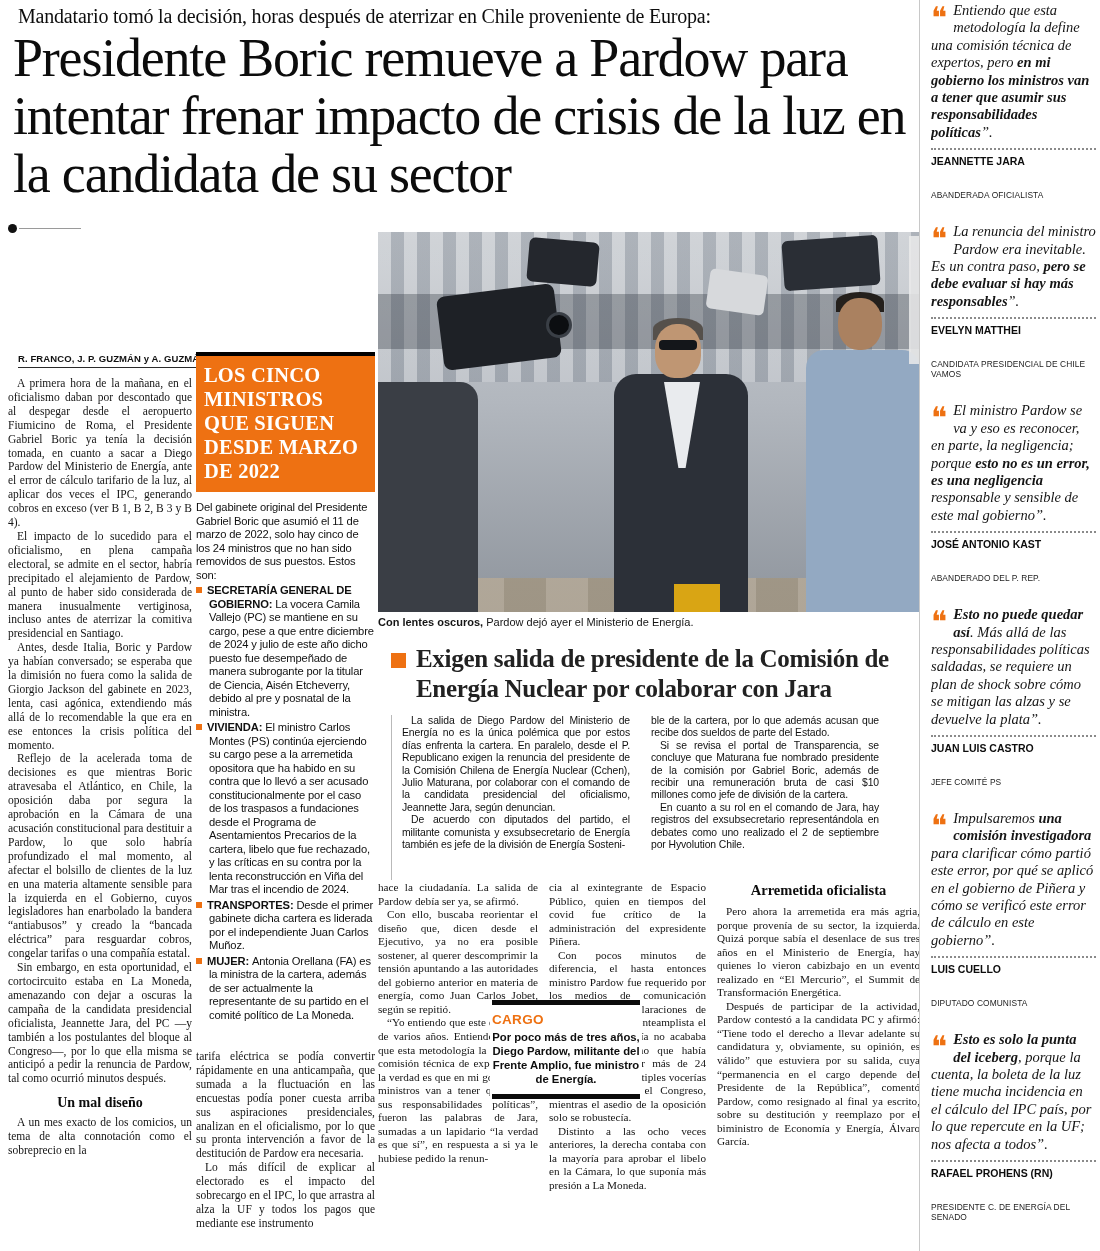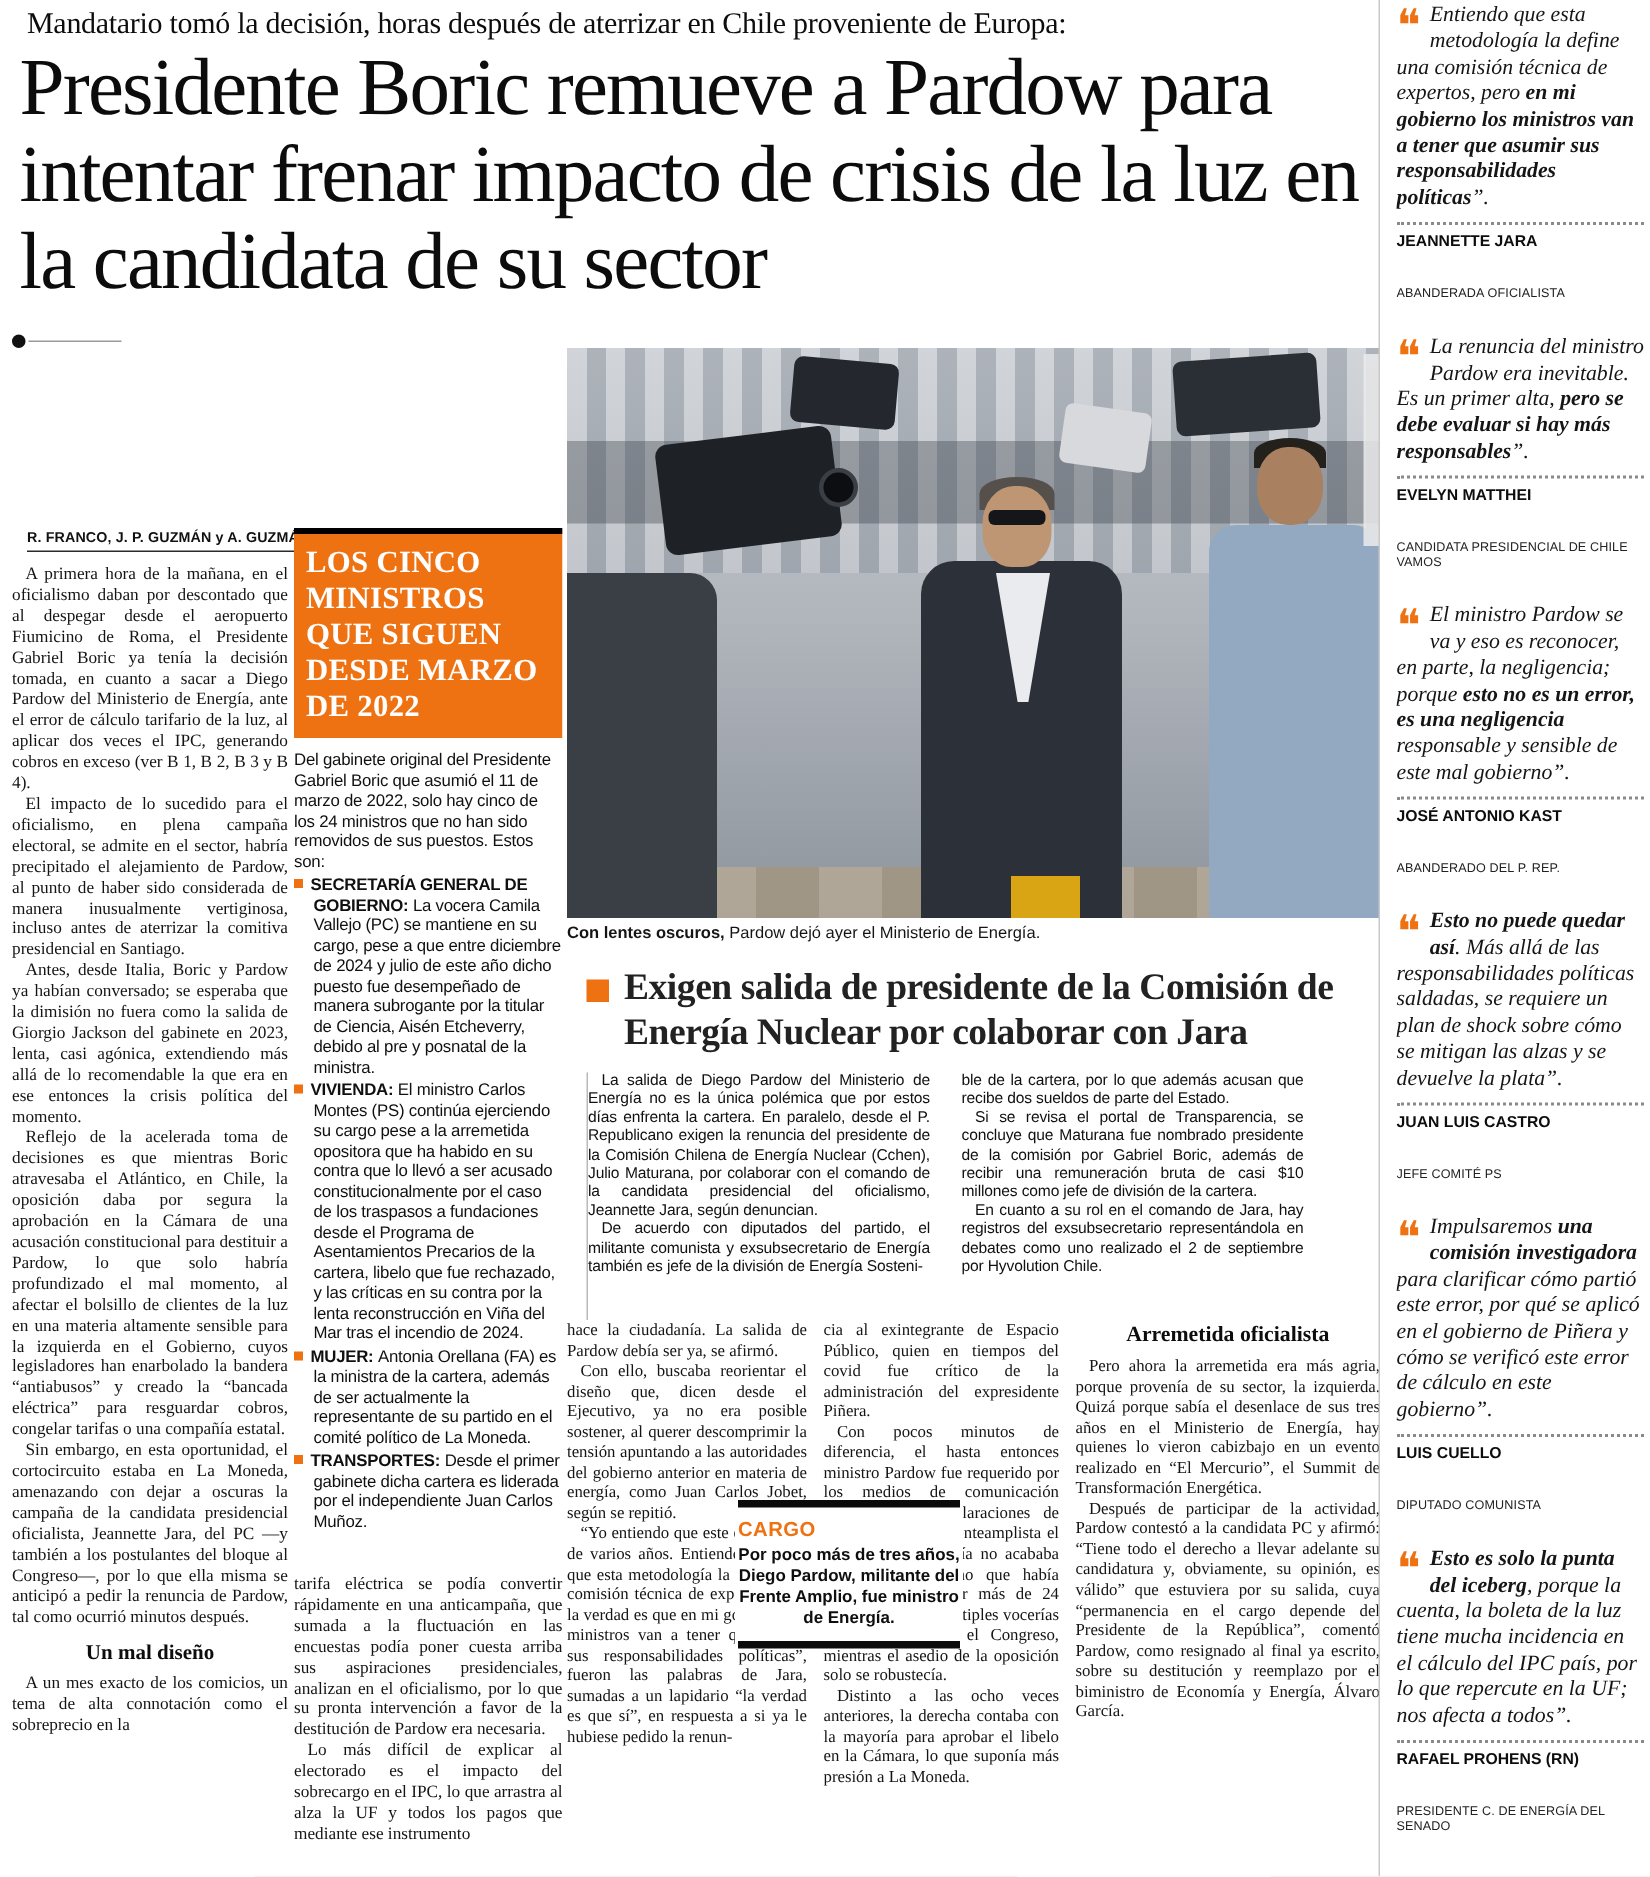--- a/index.html
+++ b/index.html
@@ -69,21 +69,21 @@
   .ypole{left:296px;top:352px;width:46px;height:28px;background:#d9a514;}
   .credit{right:0;top:4px;width:11px;height:128px;background:rgba(235,235,235,.85);}
 
   .caption{position:absolute;left:378px;top:616px;width:542px;
            font:400 11px/13px "Liberation Sans","DejaVu Sans",sans-serif;color:#151515;}
 
   .subart{position:absolute;left:378px;top:644px;width:542px;height:236px;overflow:hidden;}
   .subhead-row{display:flex;}
   .osq{flex:0 0 15px;width:15px;height:15px;background:var(--acc);margin:9px 10px 0 13px;}
   .subhead{font:700 25px/30px "Liberation Serif",serif;color:#222;letter-spacing:-.3px;width:492px;}
-  .subcols{display:flex;gap:21px;border-left:1px solid #b9b9b9;margin:11px 0 0 13px;padding-left:0;
+  .subcols{display:flex;gap:21px;border-left:1px solid #b9b9b9;margin:11px 0 0 13px;padding-left:10px;
            font:400 10.4px/12.4px "Liberation Sans","DejaVu Sans",sans-serif;color:#101010;
            text-align:justify;height:170px;overflow:hidden;letter-spacing:-.1px;}
   .subcols p{text-indent:9px;}
   .subcols p.ni{text-indent:0;}
   .scol{width:228px;}
 
   .bottomsec{position:absolute;left:378px;top:881px;width:542px;height:370px;display:flex;gap:11px;overflow:hidden;}
   .bottomsec .bodytext{font-size:11.2px;line-height:13.55px;}
   .bcol1{width:160px;} .bcol2{width:157px;} .bcol3{width:203px;}
   .bcol3 .flowsub{text-align:center;font-size:14.5px !important;margin:1px 0 7px !important;}
@@ -129,22 +129,22 @@
 
   <div class="midcol">
     <div class="sbox">
       <div class="sbox-head">
         <div class="sbox-title">LOS CINCO MINISTROS QUE SIGUEN DESDE MARZO DE 2022</div>
       </div>
       <div class="sbbody">
           <p class="ni"><span>Del gabinete original del Presidente Gabriel Boric que asumió el 11 de marzo de 2022, solo hay cinco de los 24 ministros que no han sido removidos de sus puestos. Estos son:</span></p>
           <p class="bq"><span class="sq"></span><b>SECRETARÍA GENERAL DE GOBIERNO: </b><span>La vocera Camila Vallejo (PC) se mantiene en su cargo, pese a que entre diciembre de 2024 y julio de este año dicho puesto fue desempeñado de manera subrogante por la titular de Ciencia, Aisén Etcheverry, debido al pre y posnatal de la ministra.</span></p>
           <p class="bq"><span class="sq"></span><b>VIVIENDA: </b><span>El ministro Carlos Montes (PS) continúa ejerciendo su cargo pese a la arremetida opositora que ha habido en su contra que lo llevó a ser acusado constitucionalmente por el caso de los traspasos a fundaciones desde el Programa de Asentamientos Precarios de la cartera, libelo que fue rechazado, y las críticas en su contra por la lenta reconstrucción en Viña del Mar tras el incendio de 2024.</span></p>
+          <p class="bq"><span class="sq"></span><b>TRANSPORTES: </b><span>Desde el primer gabinete dicha cartera es liderada por el independiente Juan Carlos Muñoz.</span></p>
           <p class="bq"><span class="sq"></span><b>MUJER: </b><span>Antonia Orellana (FA) es la ministra de la cartera, además de ser actualmente la representante de su partido en el comité político de La Moneda.</span></p>
-          <p class="bq"><span class="sq"></span><b>TRANSPORTES: </b><span>Desde el primer gabinete dicha cartera es liderada por el independiente Juan Carlos Muñoz.</span></p>
         </div>
     </div>
     <div class="cont bodytext">
         <p class="ni"><span>tarifa eléctrica se podía convertir rápidamente en una anticampaña, que sumada a la fluctuación en las encuestas podía poner cuesta arriba sus aspiraciones presidenciales, analizan en el oficialismo, por lo que su pronta intervención a favor de la destitución de Pardow era necesaria.</span></p>
         <p><span>Lo más difícil de explicar al electorado es el impacto del sobrecargo en el IPC, lo que arrastra al alza la UF y todos los pagos que mediante ese instrumento</span></p>
       </div>
   </div>
 
   <div class="photo">
     <div class="ph facade"></div>
@@ -216,21 +216,21 @@
   <div class="vline"></div>
 
   <div class="rail">
     <div class="quote">
       <div class="qtext"><span class="qmark">❝</span><span><span>Entiendo que esta metodología la define una comisión técnica de expertos, pero </span><b>en mi gobierno los ministros van a tener que asumir sus responsabilidades políticas</b><span>”.</span></span></div>
       <div class="qdots"></div>
       <div class="qname">JEANNETTE JARA</div>
       <div class="qrole">ABANDERADA OFICIALISTA</div>
     </div>
     <div class="quote">
-      <div class="qtext"><span class="qmark">❝</span><span><span>La renuncia del ministro Pardow era inevitable. Es un primer alta, </span><b>pero se debe evaluar si hay más responsables</b><span>”.</span></span></div>
+      <div class="qtext"><span class="qmark">❝</span><span><span>La renuncia del ministro Pardow era inevitable. Es un contra paso, </span><b>pero se debe evaluar si hay más responsables</b><span>”.</span></span></div>
       <div class="qdots"></div>
       <div class="qname">EVELYN MATTHEI</div>
       <div class="qrole">CANDIDATA PRESIDENCIAL DE CHILE VAMOS</div>
     </div>
     <div class="quote">
       <div class="qtext"><span class="qmark">❝</span><span><span>El ministro Pardow se va y eso es reconocer, en parte, la negligencia; porque </span><b>esto no es un error, es una negligencia</b><span> responsable y sensible de este mal gobierno”.</span></span></div>
       <div class="qdots"></div>
       <div class="qname">JOSÉ ANTONIO KAST</div>
       <div class="qrole">ABANDERADO DEL P. REP.</div>
     </div>

